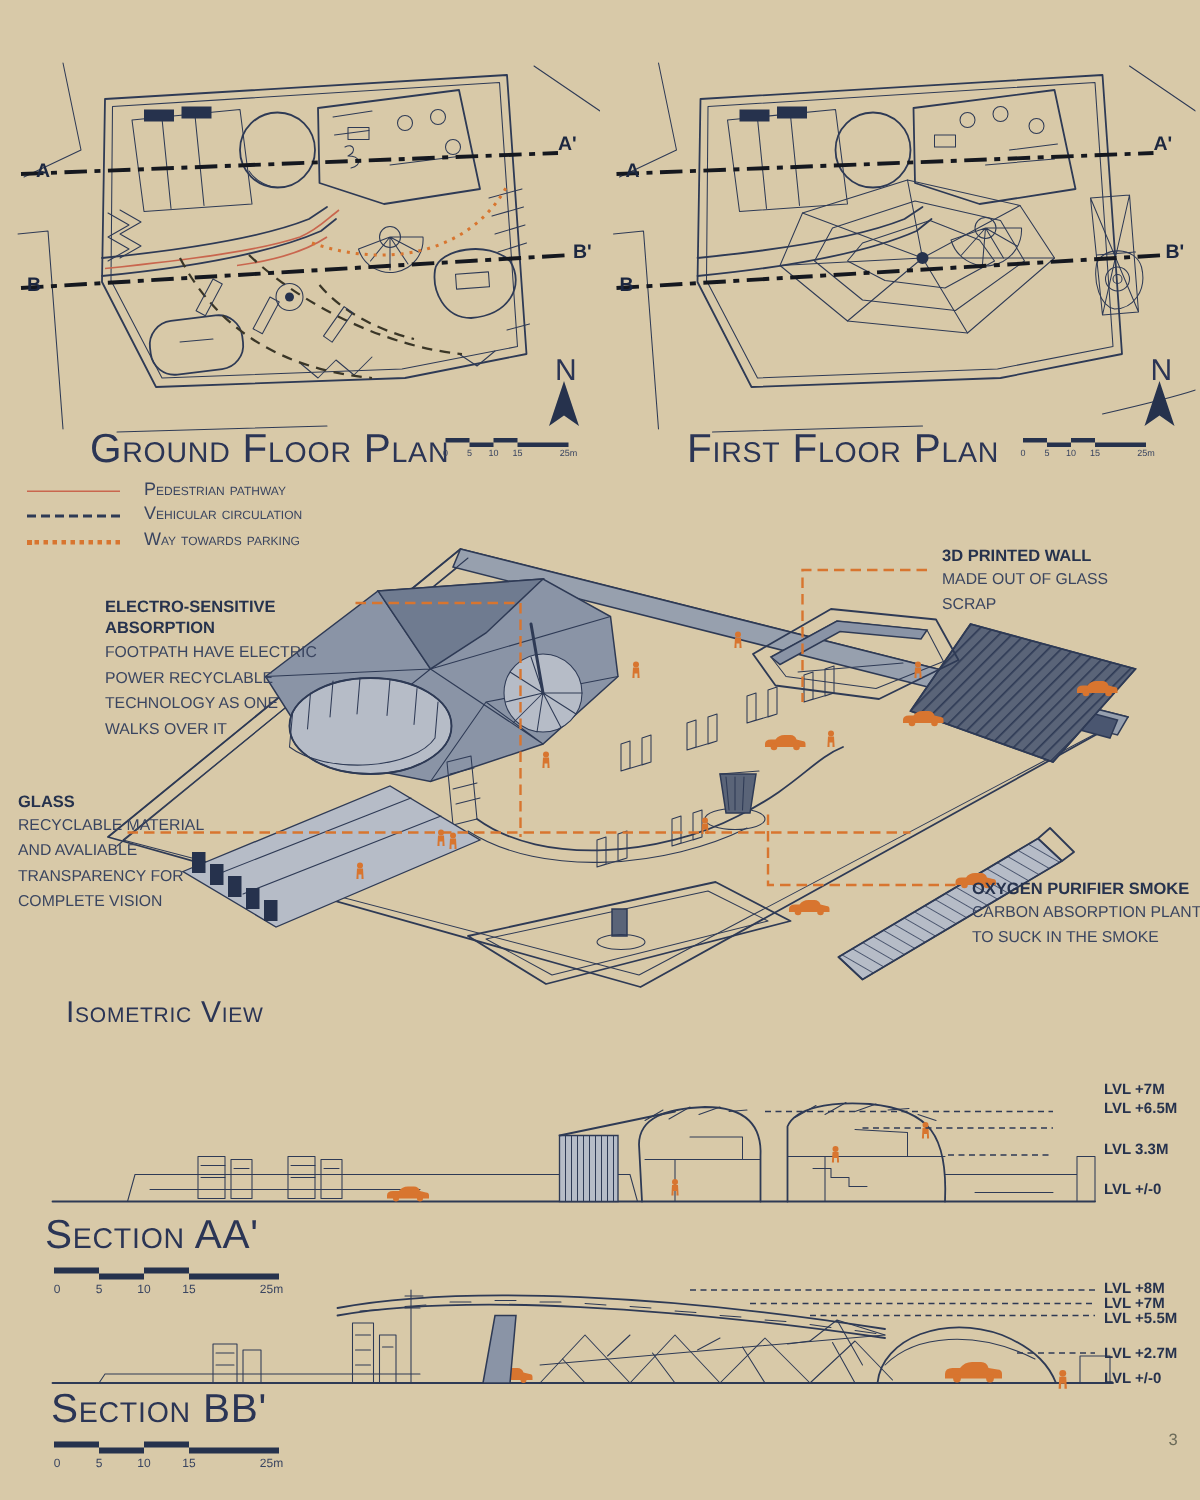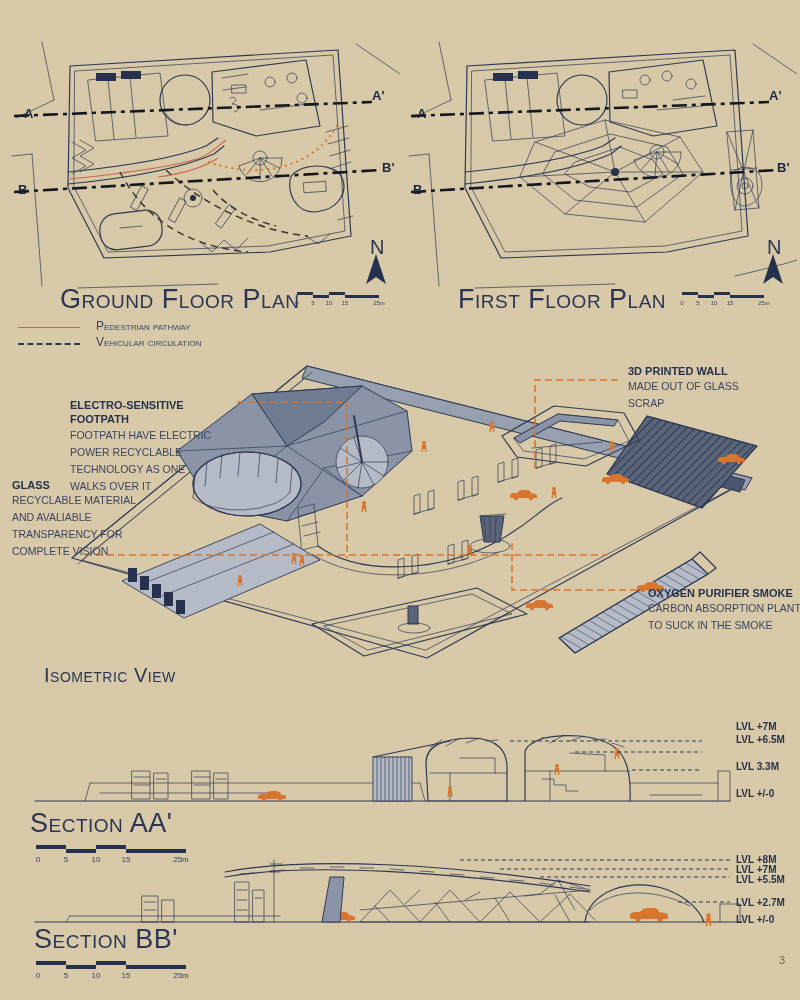--- a/index.html
+++ b/index.html
@@ -167,20 +167,24 @@
 
 <div class="abs" style="left:18px;top:322px;width:260px;height:52px">
   <div class="legend-row" style="top:16px">
     <div class="sw" style="border-top:2.5px dashed #2e3a55"></div>
     <span class="legend-label">Vehicular circulation</span>
   </div>
   <div class="legend-row" style="top:0">
     <div class="sw" style="border-top:1.5px solid #c9664e"></div>
     <span class="legend-label">Pedestrian pathway</span>
   </div>
+  <div class="legend-row" style="top:33px">
+    <div class="sw" style="border-top:3px dotted #d8752f"></div>
+    <span class="legend-label">Way towards parking</span>
+  </div>
 </div>
 
 <div class="abs" style="left:62px;top:356px;width:736px;height:312px">
   <svg viewBox="0 0 736 312" width="736" height="312">
     <defs>
       <pattern id="hA" patternUnits="userSpaceOnUse" width="6" height="6" patternTransform="rotate(45)">
         <line x1="0" y1="0" x2="0" y2="6" stroke="#2e3a55" stroke-width="2.2"></line>
       </pattern>
       <pattern id="hB" patternUnits="userSpaceOnUse" width="7" height="7" patternTransform="rotate(120)">
         <line x1="0" y1="0" x2="0" y2="7" stroke="#3a4560" stroke-width="1.1"></line>
@@ -293,27 +297,27 @@
       <path class="oleader" d="M175,46 L285,46 L285,202"></path>
       <path class="oleader" d="M23,199 L545,199"></path>
       <path class="oleader" d="M556,24 L473,24 L473,112"></path>
       <path class="oleader" d="M575,234 L450,234 L450,186"></path>
     </g>
   </svg>
 </div>
 
 <div class="ann" style="left:70px;top:398px;width:175px">
   <div class="ann-title">ELECTRO-SENSITIVE</div>
-  <div class="ann-title">FOOTPATH</div>
+  <div class="ann-title">ABSORPTION</div>
   <div class="ann-line">FOOTPATH HAVE ELECTRIC</div>
   <div class="ann-line">POWER RECYCLABLE</div>
   <div class="ann-line">TECHNOLOGY AS ONE</div>
   <div class="ann-line">WALKS OVER IT</div>
 </div>
-<div class="ann" style="left:12px;top:478px;width:140px">
+<div class="ann" style="left:12px;top:528px;width:140px">
   <div class="ann-title">GLASS</div>
   <div class="ann-line">RECYCLABLE MATERIAL</div>
   <div class="ann-line">AND AVALIABLE</div>
   <div class="ann-line">TRANSPARENCY FOR</div>
   <div class="ann-line">COMPLETE VISION</div>
 </div>
 <div class="ann" style="left:628px;top:364px;width:160px">
   <div class="ann-title">3D PRINTED WALL</div>
   <div class="ann-line">MADE OUT OF GLASS</div>
   <div class="ann-line">SCRAP</div>

